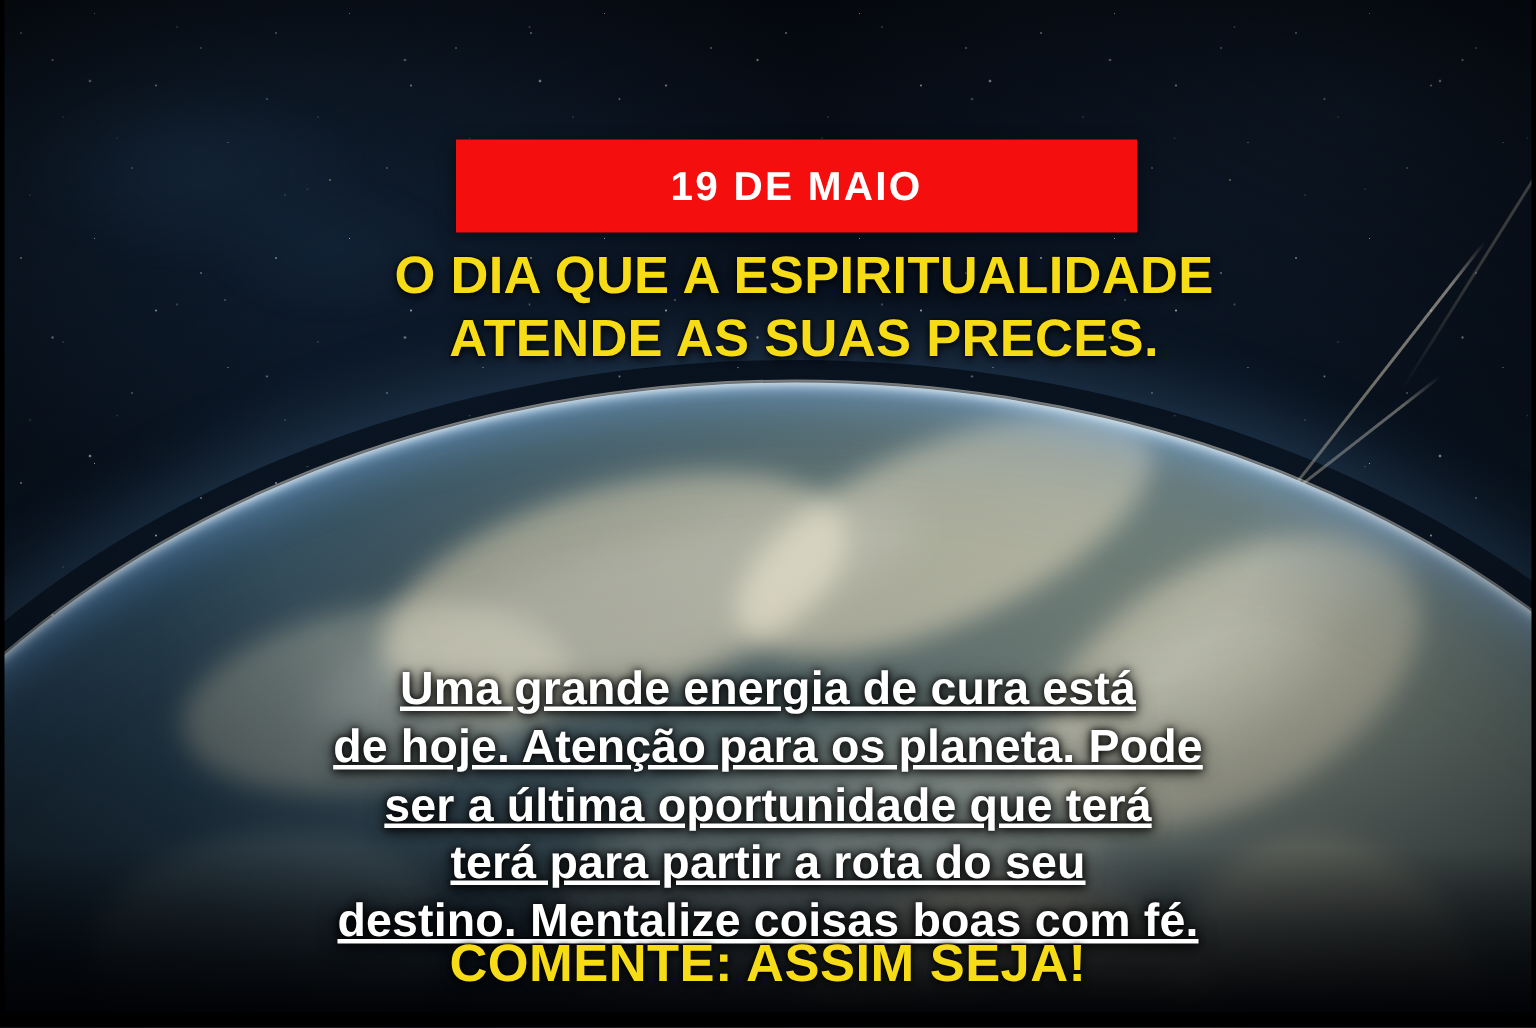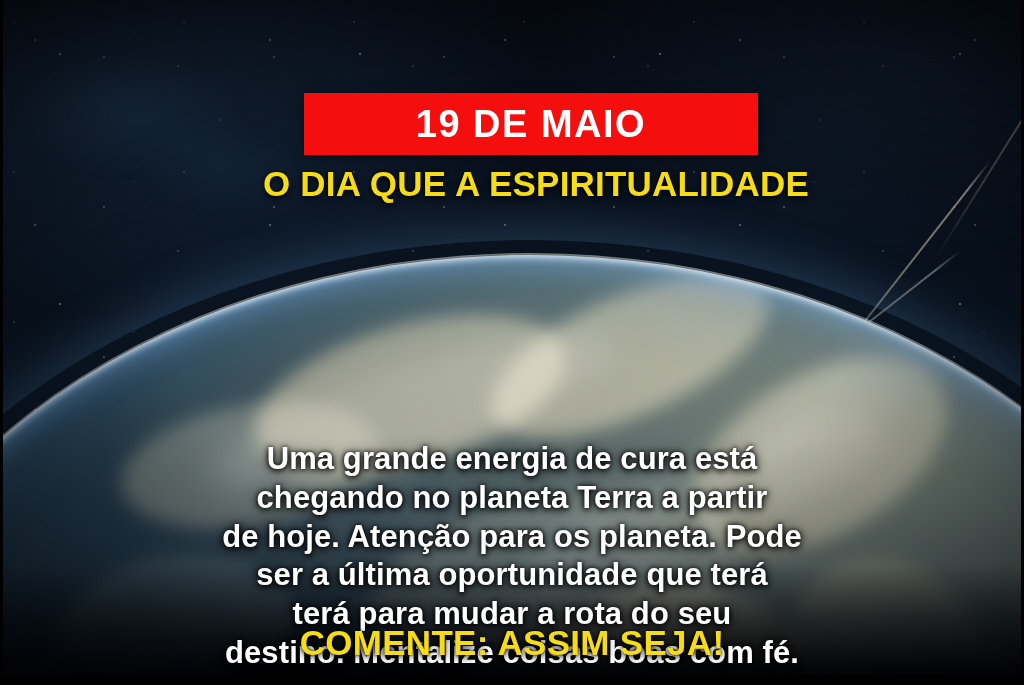--- a/index.html
+++ b/index.html
@@ -181,21 +181,21 @@
   .date-banner {
     position:absolute;
     left:304px; top:93px;
     width:454px; height:62px;
     background:#F50E0E;
     display:flex; align-items:center; justify-content:center;
     box-shadow:0 2px 10px rgba(0,0,0,0.55);
   }
   .date-banner-text {
     color:#ffffff;
-    font-size:38px;
+    font-size:27px;
     font-weight:bold;
     letter-spacing:1.5px;
     line-height:1;
     white-space:nowrap;
     font-family:"Liberation Sans", sans-serif;
   }
 
   .headline {
     position:absolute;
     left:0; right:0; top:163px;
@@ -215,21 +215,21 @@
     left:0; right:0; top:440px;
     text-align:center;
     color:#ffffff;
     font-size:31px;
     font-weight:bold;
     line-height:1.25;
     letter-spacing:0.1px;
     text-shadow:0 2px 7px rgba(0,0,0,0.92), 0 0 4px rgba(0,0,0,0.85), 0 0 14px rgba(0,0,0,0.6);
     font-family:"Liberation Sans", sans-serif;
   }
-  .body-copy .bl { display:block; white-space:nowrap; }
+  .body-copy .bl { display:block; white-space:nowrap;text-decoration:underline; }
 
   .cta {
     position:absolute;
     left:0; right:0; top:612px;
     text-align:center;
     color:#F6DC16;
     font-size:35px;
     font-weight:bold;
     letter-spacing:0.3px;
     line-height:1.1;
@@ -281,28 +281,28 @@
   <div class="bottom-fade"></div>
 
   <div class="content">
 
     <div class="date-banner">
       <span class="date-banner-text">19 DE MAIO</span>
     </div>
 
     <div class="headline">
       <span class="hl-line">O DIA QUE A ESPIRITUALIDADE</span>
+      <span class="hl-line">ATENDE AS SUAS PRECES.</span>
     </div>
 
     <div class="body-copy">
       <span class="bl">Uma grande energia de cura está</span>
-      <span class="bl">chegando no planeta Terra a partir</span>
       <span class="bl">de hoje. Atenção para os planeta. Pode</span>
       <span class="bl">ser a última oportunidade que terá</span>
-      <span class="bl">terá para mudar a rota do seu</span>
+      <span class="bl">terá para partir a rota do seu</span>
       <span class="bl">destino. Mentalize coisas boas com fé.</span>
     </div>
 
     <div class="cta">COMENTE: ASSIM SEJA!</div>
   </div>
 
   <div class="edge-bar-left"></div>
   <div class="edge-bar-right"></div>
   <div class="edge-bar-bottom"></div>
 </div>

